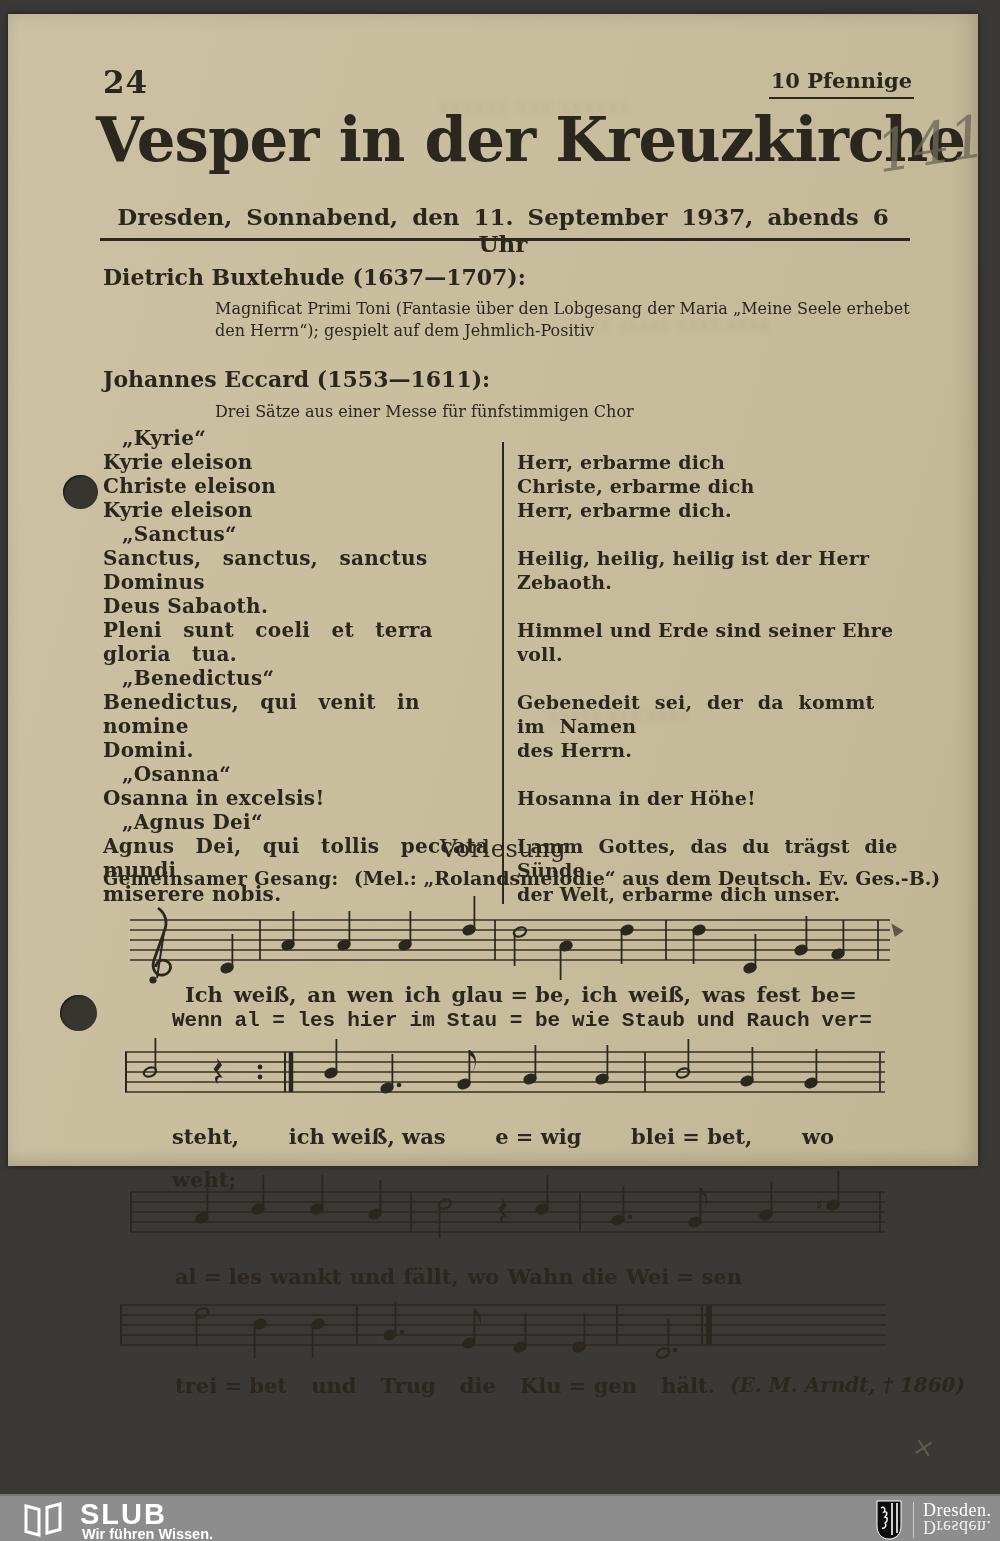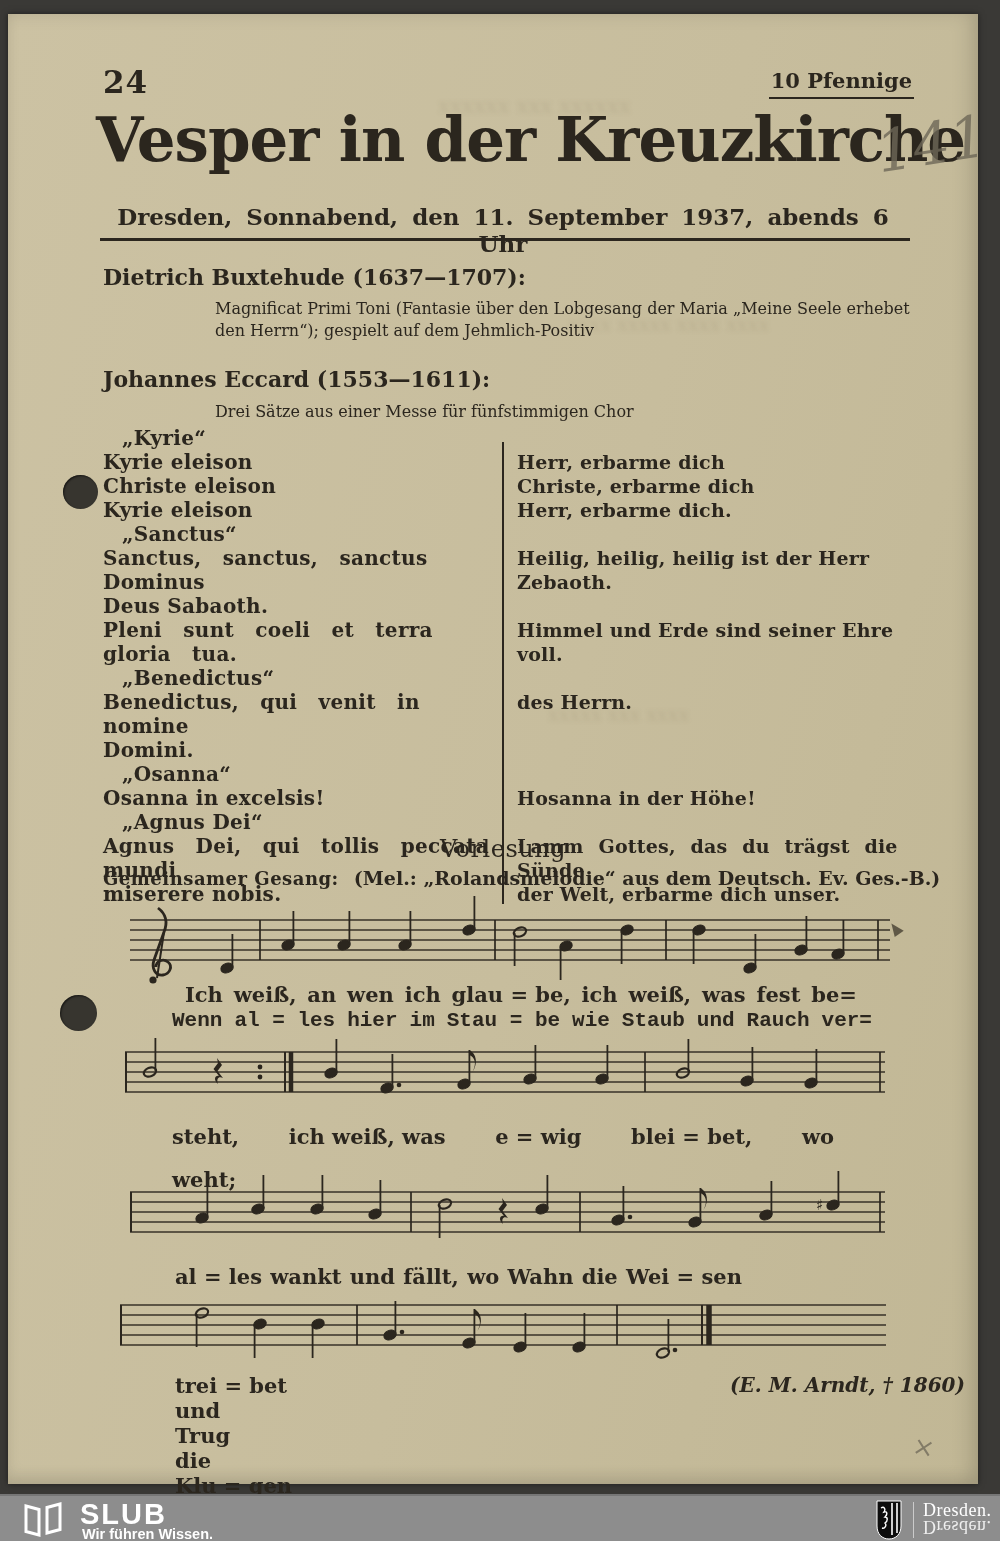--- a/index.html
+++ b/index.html
@@ -1,20 +1,20 @@
 <!DOCTYPE html>
 <html><head>
 <meta charset="utf-8">
 <style>
   * { margin:0; padding:0; box-sizing:border-box; }
   body { background:#2f2e2b; font-family:"DejaVu Serif", serif; }
   .stage { position:relative; width:1000px; height:1541px; background:#3a3936; overflow:hidden; margin:0 auto; }
 
   
-  .paper { position:absolute; left:8px; top:14px; width:970px; height:1470px;
+  .paper { position:absolute; left:8px; top:14px; width:970px; height:1152px;
            background:linear-gradient(105deg,#ccc2a3,#c7bd9d 55%,#c1b795);
            box-shadow: inset -10px 0 18px rgba(0,0,0,.10), inset 0 -8px 14px rgba(0,0,0,.08), 0 0 6px rgba(0,0,0,.5);
            color:#2b261e; }
   .smudge { position:absolute; color:rgba(80,70,45,.07); filter:blur(2px); font-weight:bold; pointer-events:none; }
 
   .pageno { position:absolute; left:95px; top:50px; font-size:31px; font-weight:bold; letter-spacing:1px; }
   .price  { position:absolute; right:64px; top:54px; font-size:21px; font-weight:bold;
             border-bottom:2.5px solid #2b261e; padding:0 2px 4px 2px; }
   .title  { position:absolute; left:88px; top:90px; width:810px; text-align:center;
             font-size:61px; font-weight:bold; letter-spacing:-1px; white-space:nowrap; }
@@ -145,20 +145,21 @@
           </div>
           <div class="mass-left h">
             <div>„Benedictus“</div>
           </div>
           <div class="mass-right"></div>
           <div class="mass-left">
             <div class="spread">Benedictus, qui venit in nomine</div>
             <div>Domini.</div>
           </div>
           <div class="mass-right">
+            <div class="spread">Gebenedeit sei, der da kommt im Namen</div>
             <div>des Herrn.</div>
           </div>
           <div class="mass-left h">
             <div>„Osanna“</div>
           </div>
           <div class="mass-right"></div>
           <div class="mass-left">
             <div>Osanna in excelsis!</div>
           </div>
           <div class="mass-right">
@@ -367,21 +368,21 @@
     <div class="lyr" style="left:167px; top:1250px; width:567px;">
         <span>al = les</span>
         <span>wankt</span>
         <span>und</span>
         <span>fällt,</span>
         <span>wo</span>
         <span>Wahn</span>
         <span>die</span>
         <span>Wei = sen</span>
       </div>
-    <div class="lyr" style="left:167px; top:1359px; width:540px;flex-direction:column;">
+    <div class="lyr" style="left:167px; top:1359px; width:540px;">
         <span>trei = bet</span>
         <span>und</span>
         <span>Trug</span>
         <span>die</span>
         <span>Klu = gen</span>
         <span>hält.</span>
       </div>
     <div class="attribution">(E. M. Arndt, † 1860)</div>
 
     <div class="hole hole1"></div>

